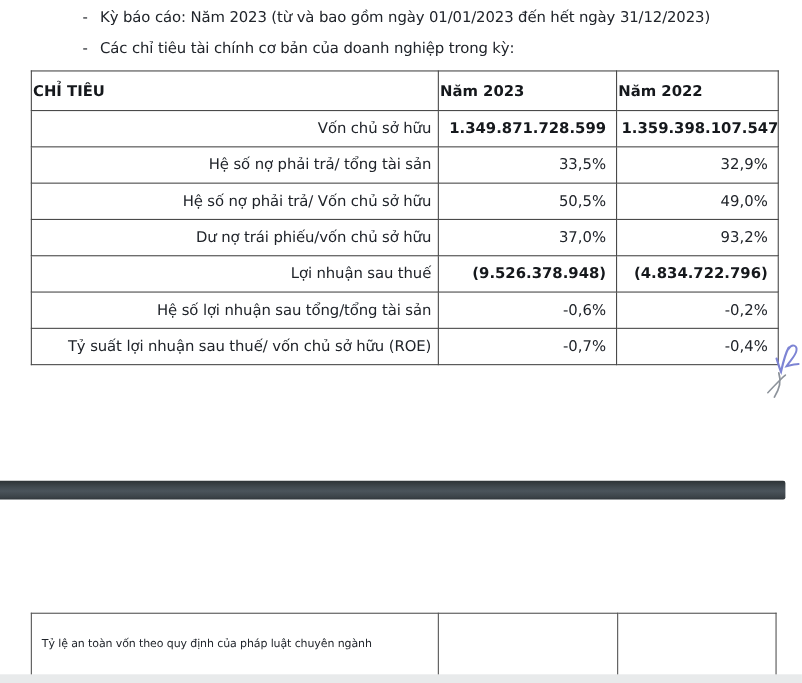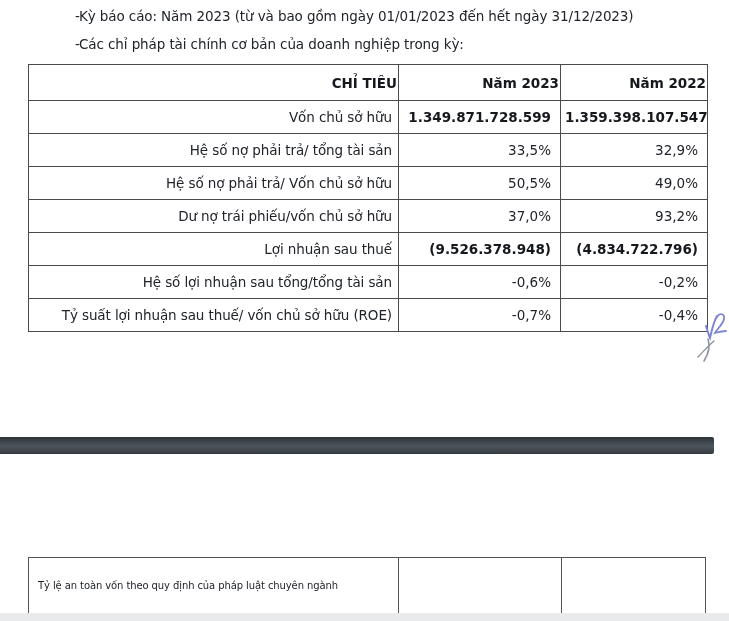--- a/index.html
+++ b/index.html
@@ -5,29 +5,29 @@
   html,body{margin:0;padding:0;}
   body{
     width:729px;height:621px;position:relative;overflow:hidden;
     background:#ffffff;
     font-family:"DejaVu Sans","Liberation Sans",sans-serif;
     color:#20242a;
     -webkit-font-smoothing:antialiased;
   }
   .bullet-line{position:absolute;left:0;width:700px;height:20px;font-size:13.5px;white-space:nowrap;}
   .bullet-line .dash{position:absolute;left:75px;top:0;}
-  .bullet-line .btext{position:absolute;left:79px;top:0;letter-spacing:-0.1px;}
+  .bullet-line .btext{position:absolute;left:91px;top:0;letter-spacing:-0.1px;}
 
   table.fin{
     position:absolute;left:28px;top:64px;
     width:679px;border-collapse:collapse;table-layout:fixed;
     font-size:13.5px;color:#20242a;
   }
   table.fin th,table.fin td{border:1px solid #4a4a4a;overflow:hidden;}
-  table.fin th{height:33px;font-weight:bold;text-align:right;font-size:13.5px;color:#15181c;}
+  table.fin th{height:33px;font-weight:bold;text-align:left;font-size:13.5px;color:#15181c;}
   table.fin td{height:32px;}
   td.lbl{text-align:right;padding:0 6px 0 9px;letter-spacing:-0.1px;}
   td.num{text-align:right;padding:0 9px 0 4px;margin-top:32px;}
   tr.strong td.num{font-weight:bold;color:#15181c;}
 
   .page-break-bar{
     position:absolute;left:0;top:437px;width:714px;height:17px;
     background:linear-gradient(180deg,#2d3336 0%,#434c52 38%,#4b545b 55%,#3c4348 88%,#31373b 100%);
     border-radius:0 2px 2px 0;
   }
@@ -51,21 +51,21 @@
 <body>
 
 <div>
 
   <div class="bullet-line" style="top:8px">
     <span class="dash">-</span>
     <span class="btext">Kỳ báo cáo: Năm 2023 (từ và bao gồm ngày 01/01/2023 đến hết ngày 31/12/2023)</span>
   </div>
   <div class="bullet-line" style="top:36px">
     <span class="dash">-</span>
-    <span class="btext">Các chỉ pháp tài chính cơ bản của doanh nghiệp trong kỳ:</span>
+    <span class="btext">Các chỉ tiêu tài chính cơ bản của doanh nghiệp trong kỳ:</span>
   </div>
 
   <table class="fin">
     <colgroup>
         <col style="width:370px">
         <col style="width:162px">
         <col style="width:147px">
       </colgroup>
     <thead>
       <tr>

